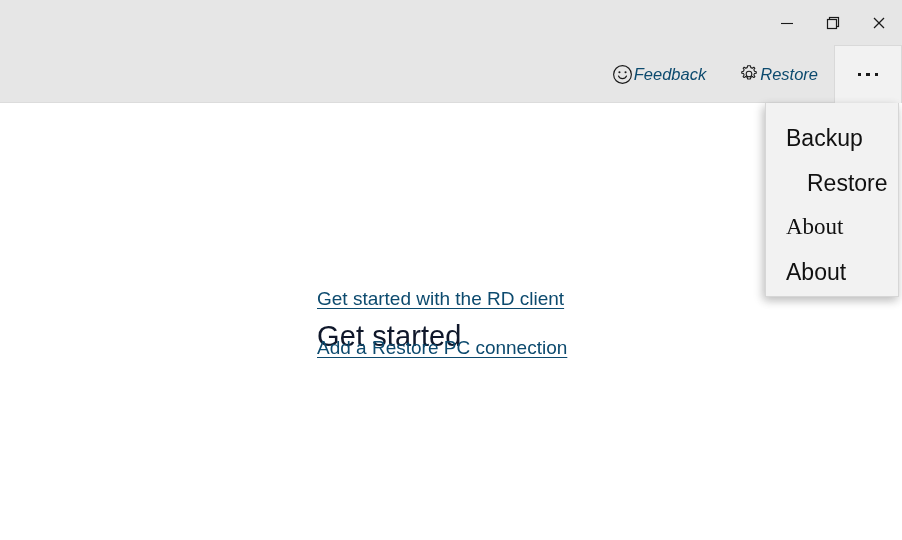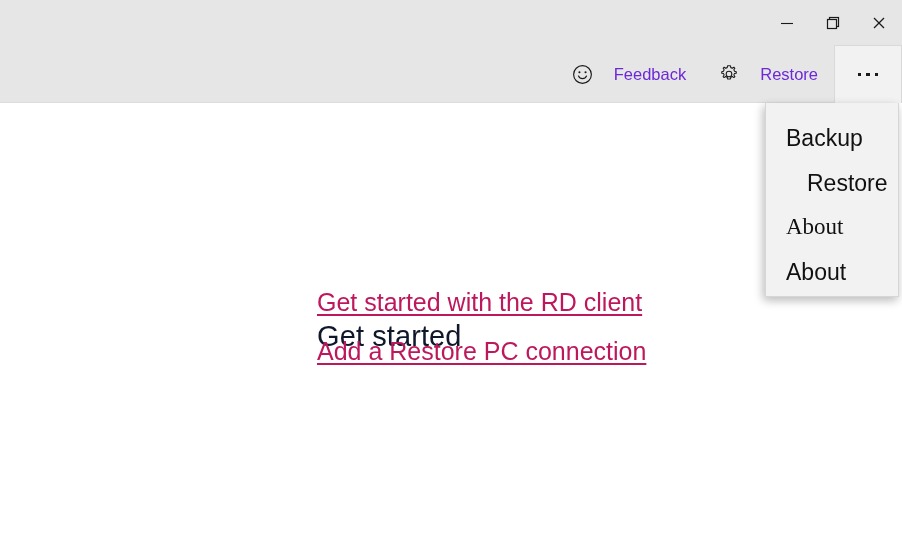--- a/index.html
+++ b/index.html
@@ -59,27 +59,28 @@
     background: #e6e6e6;
     border-bottom: 1px solid #dcdcdc;
     box-sizing: border-box;
     display: flex;
     justify-content: flex-end;
     align-items: stretch;
   }
   .cmd-item {
     display: flex;
     align-items: center;
-    gap: 20px;
+    gap: 0;
     padding: 0 16px;
     height: 58px;
-    color: #6d28d9;
+    color: #0c4a6e;
     font-size: 16.5px;
     cursor: default;
     box-sizing: border-box;
+    font-style: italic;
   }
   .cmd-item .cmd-icon {
     display: flex;
     align-items: center;
     justify-content: center;
     width: 22px;
     height: 22px;
   }
   .cmd-label { line-height: 1; white-space: nowrap; }
 
@@ -122,22 +123,22 @@
     left: 317px;
     top: 217px;
     font-size: 29px;
     color: #0f172a;
     letter-spacing: 0.1px;
     white-space: nowrap;
   }
   .link {
     position: absolute;
     left: 317px;
-    font-size: 25px;
-    color: #be185d;
+    font-size: 19px;
+    color: #0c4a6e;
     text-decoration: underline;
     text-underline-offset: 3px;
     white-space: nowrap;
     cursor: pointer;
   }
   .link-1 { top: 185px; }
   .link-2 { top: 234px; }
 
   
   .menu {

